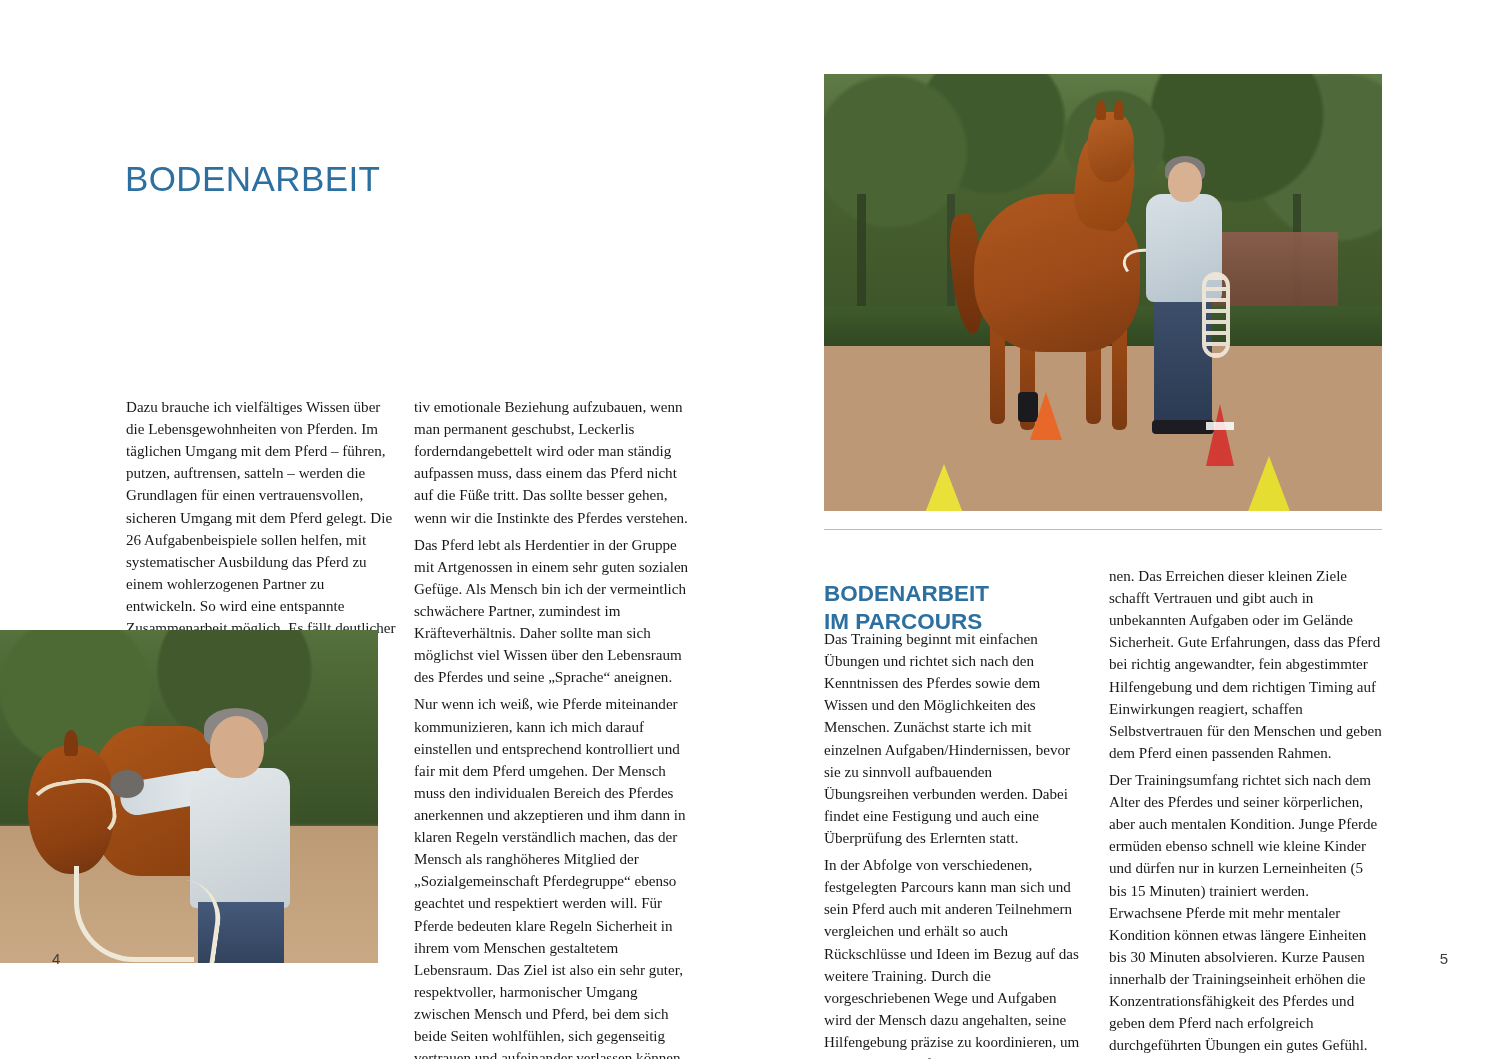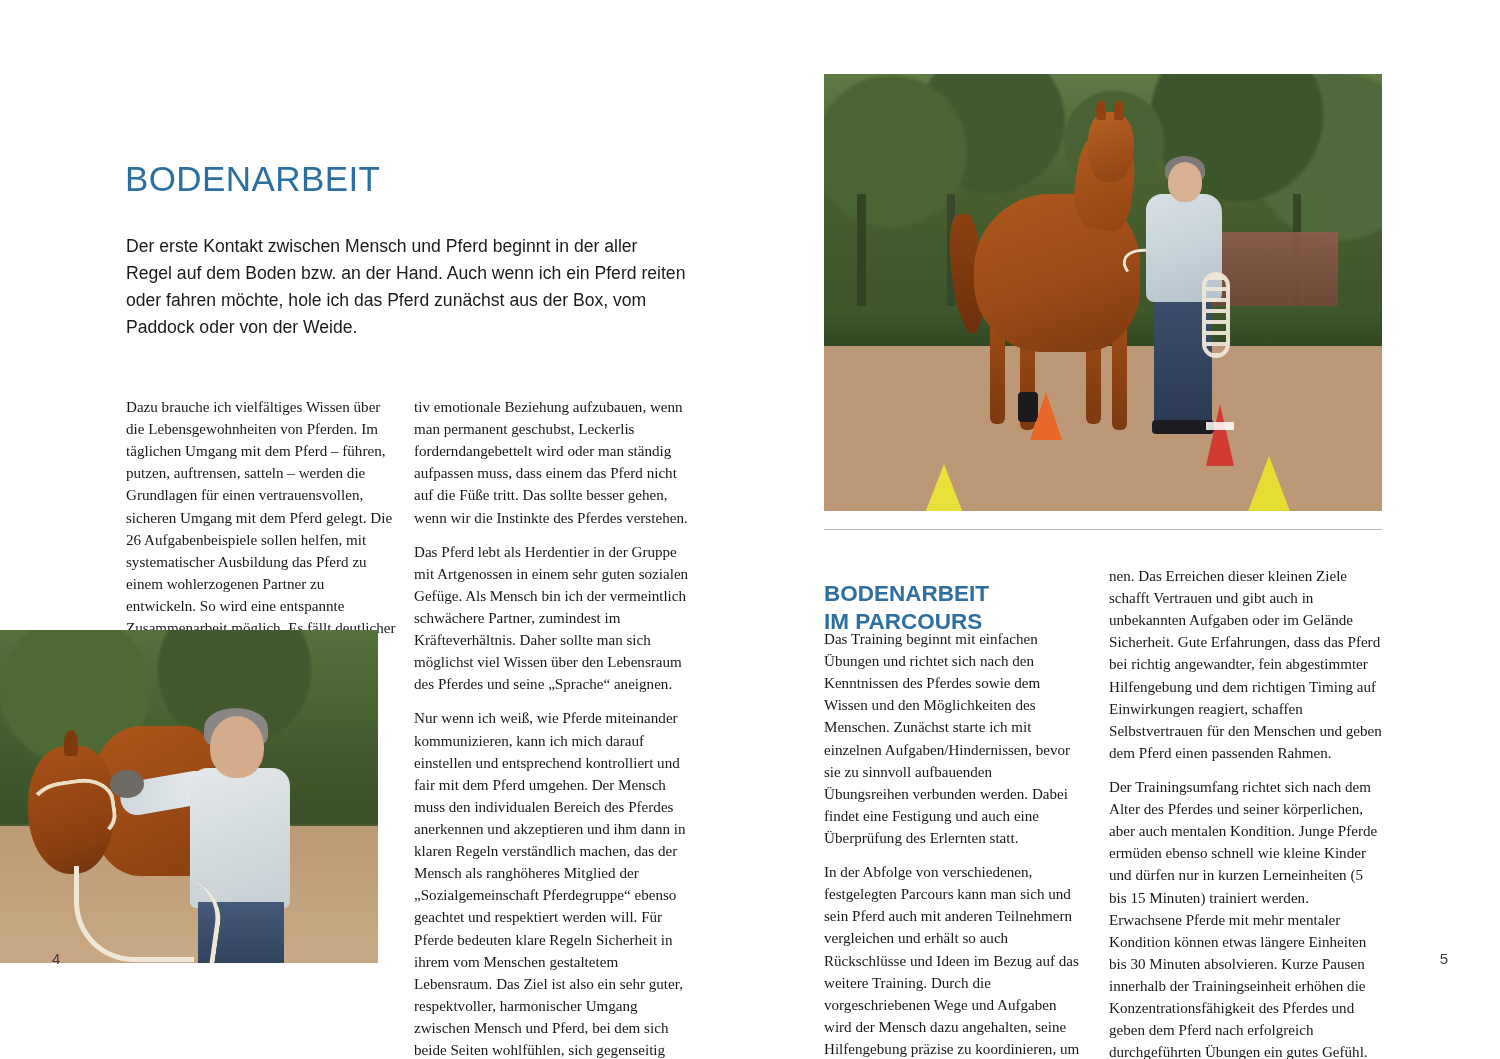--- a/index.html
+++ b/index.html
@@ -45,21 +45,21 @@
     line-height: 1.53;
     color: #1b1b1b;
   }
   .col {
     font-size: 15.1px;
     line-height: 1.465;
     color: #16181a;
     text-align: left;
   }
   .col p { margin: 0; }
-  .col p + p { margin-top: 12px; }
+  .col p + p { margin-top: 5px; }
   .col-l1 {
     position: absolute;
     left: 126px;
     top: 396px;
     width: 270px;
   }
   .col-l2 {
     position: absolute;
     left: 414px;
     top: 396px;
@@ -328,21 +328,20 @@
 <body>
 
 <div class="spread">
 
   <div class="page">
 
     <h1 class="headline">
       <span>BODENARBEIT</span><br>
     </h1>
 
-    <div class="intro">Der erste Kontakt zwischen Mensch und Pferd beginnt in der aller Regel auf dem Boden bzw. an der Hand. Auch wenn ich ein Pferd reiten oder fahren möchte, hole ich das Pferd zunächst aus der Box, vom Paddock oder von der Weide.</div>
 
     <div class="col col-l1">
       <p>Dazu brauche ich vielfältiges Wissen über die Lebensgewohnheiten von Pferden. Im täglichen Umgang mit dem Pferd – führen, putzen, auftrensen, satteln –  werden die Grundlagen für einen vertrauensvollen, sicheren Umgang mit dem Pferd gelegt. Die 26 Aufgabenbeispiele sollen helfen, mit systematischer Ausbildung das Pferd zu einem wohlerzogenen Partner zu entwickeln. So wird eine entspannte Zusammenarbeit möglich. Es fällt deutlicher schwerer, zu einem Pferd eine posi-</p>
     </div>
 
     <div class="col col-l2">
       <p>tiv emotionale Beziehung aufzubauen, wenn man permanent geschubst, Leckerlis forderndangebettelt wird oder man ständig aufpassen muss, dass einem das Pferd nicht auf die Füße tritt. Das sollte besser gehen, wenn wir die Instinkte des Pferdes verstehen.</p>
       <p>Das Pferd lebt als Herdentier in der Gruppe mit Artgenossen in einem sehr guten sozialen Gefüge. Als Mensch bin ich der vermeintlich schwächere Partner, zumindest im Kräfteverhältnis. Daher sollte man sich möglichst viel Wissen über den Lebensraum des Pferdes und seine „Sprache“ aneignen.</p>
       <p>Nur wenn ich weiß, wie Pferde miteinander kommunizieren, kann ich mich darauf einstellen und entsprechend kontrolliert und fair mit dem Pferd umgehen. Der Mensch muss den individualen Bereich des Pferdes anerkennen und akzeptieren und ihm dann in klaren Regeln verständlich machen, das der Mensch als ranghöheres Mitglied der „Sozialgemeinschaft Pferdegruppe“ ebenso geachtet und respektiert werden will. Für Pferde bedeuten klare Regeln Sicherheit in ihrem vom Menschen gestaltetem Lebensraum. Das Ziel ist also ein sehr guter, respektvoller, harmonischer Umgang zwischen Mensch und Pferd, bei dem sich beide Seiten wohlfühlen, sich gegenseitig vertrauen und aufeinander verlassen können.</p>
     </div>

